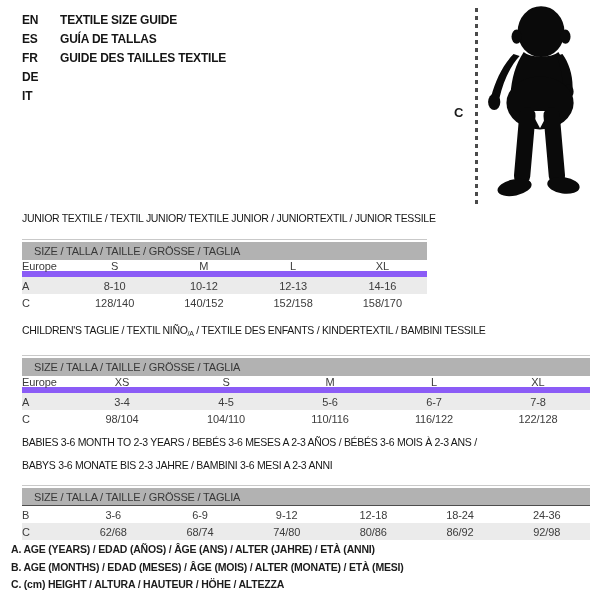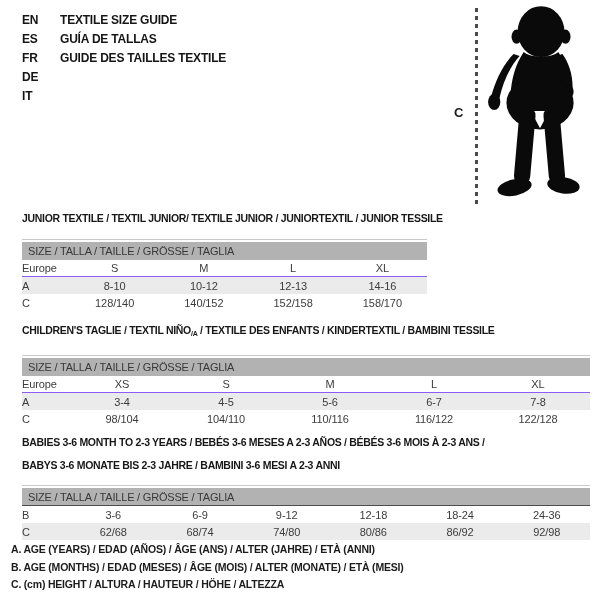--- a/index.html
+++ b/index.html
@@ -15,30 +15,30 @@
   .measure-line { position:absolute; left:25px; top:3px; height:200px; width:3px;
     background:repeating-linear-gradient(to bottom,#4a4a4a 0 4px,transparent 4px 8px); }
   .measure-label { position:absolute; left:4px; top:100px; font-weight:bold; font-size:13px; color:#1a1a1a; }
   .baby-svg { position:absolute; left:33px; top:0; }
 
   
   .section { position:absolute; left:22px; }
   .section-junior { top:211px; width:405px; }
   .section-children { top:323px; width:568px; }
   .section-babies { top:427px; width:568px; }
-  .sec-title { font-weight:bold; font-size:10.5px; letter-spacing:-0.3px; color:#171717; line-height:14px; white-space:nowrap; }
+  .sec-title { font-weight:normal; font-size:10.5px; letter-spacing:-0.3px; color:#171717; line-height:14px; white-space:nowrap; }
   .sec-title .sub { font-size:7px; vertical-align:-2px; }
   .babies-title-line { line-height:15px;margin-top:8px; }
 
   .tbl { margin-top:14px; border-top:1px solid #c9c9c9; padding-top:2px; }
   .section-babies .tbl { margin-top:12px; }
-  .size-band { height:18px; line-height:18px; background:#b2b2b2; color:#383838; font-size:11px; padding-left:6px; letter-spacing:-0.2px; }
+  .size-band { height:18px; line-height:18px; background:#b2b2b2; color:#383838; font-size:11px; padding-left:12px; letter-spacing:-0.2px; }
   .size-band.rule-under { border-bottom:1px solid #4d4d4d; }
   .trow { display:flex; height:17px; align-items:center; font-size:11px; color:#3c3c3c; letter-spacing:-0.1px; }
-  .trow.head { border-bottom:1px solid #8b5cf6; }
+  .trow.head { border-bottom:6px solid #8b5cf6; }
   .trow.alt { background:#ebebeb; }
   .c0 { width:48px; flex:none; }
   .cd { flex:1; text-align:center; }
 
   
   .legend { position:absolute; top:541px; left:11px; }
   .legend-line { font-weight:bold; font-size:10.5px; letter-spacing:-0.2px; color:#1c1c1c; line-height:17.5px; white-space:nowrap; }
 </style>
 </head>
 <body>

